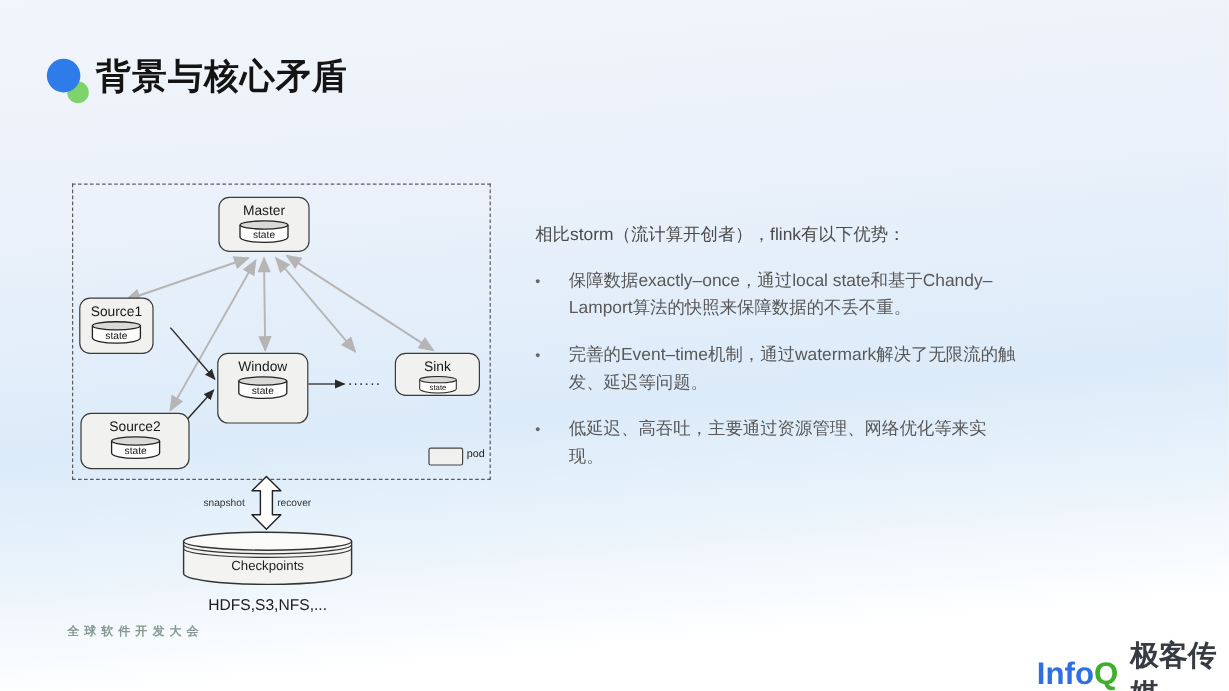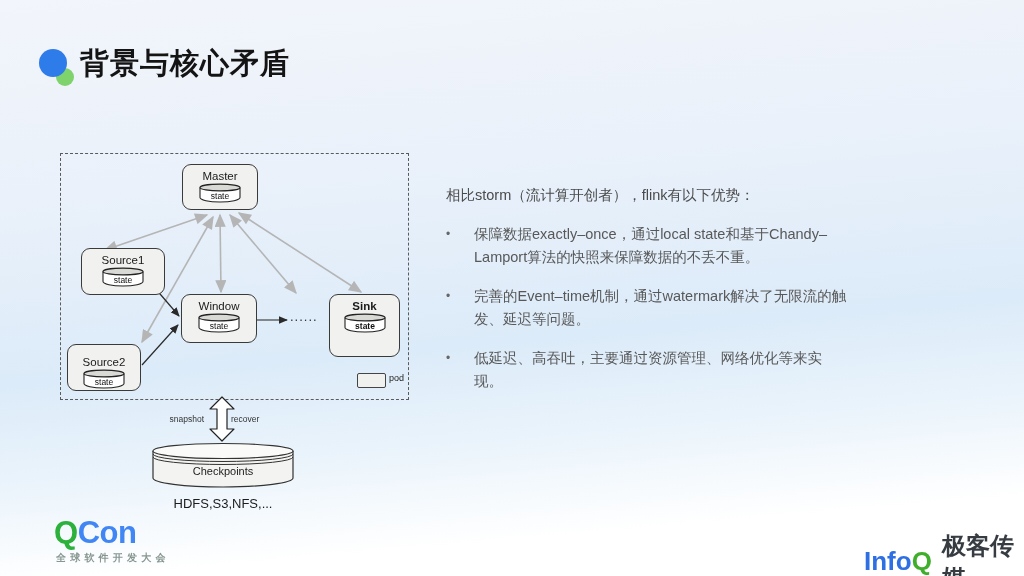--- a/index.html
+++ b/index.html
@@ -89,48 +89,48 @@
 
     <div class="node" style="left:121px;top:10px;width:76px;height:46px;">
       <div class="node-label">Master</div>
       <svg width="44" height="21" viewBox="0 0 44 21">
         <path d="M2 4.5 v10 a20 4.5 0 0 0 40 0 v-10" fill="#ffffff" stroke="#222" stroke-width="1.1"></path>
         <ellipse cx="22" cy="4.5" rx="20" ry="3.4" fill="#d9d9d6" stroke="#222" stroke-width="1.1"></ellipse>
         <text x="22" y="15.5" font-size="8.5" text-anchor="middle" fill="#111">state</text>
       </svg>
     </div>
 
-    <div class="node" style="left:20px;top:94px;width:84px;height:47px;">
+    <div class="node" style="left:5px;top:94px;width:62px;height:47px;">
       <div class="node-label">Source1</div>
       <svg width="44" height="21" viewBox="0 0 44 21">
         <path d="M2 4.5 v10 a20 4.5 0 0 0 40 0 v-10" fill="#ffffff" stroke="#222" stroke-width="1.1"></path>
         <ellipse cx="22" cy="4.5" rx="20" ry="3.4" fill="#d9d9d6" stroke="#222" stroke-width="1.1"></ellipse>
         <text x="22" y="15.5" font-size="8.5" text-anchor="middle" fill="#111">state</text>
       </svg>
     </div>
 
-    <div class="node" style="left:6px;top:190px;width:74px;height:47px;justify-content:flex-end;">
+    <div class="node" style="left:6px;top:190px;width:91px;height:47px;">
       <div class="node-label">Source2</div>
       <svg width="44" height="21" viewBox="0 0 44 21">
         <path d="M2 4.5 v10 a20 4.5 0 0 0 40 0 v-10" fill="#ffffff" stroke="#222" stroke-width="1.1"></path>
         <ellipse cx="22" cy="4.5" rx="20" ry="3.4" fill="#d9d9d6" stroke="#222" stroke-width="1.1"></ellipse>
         <text x="22" y="15.5" font-size="8.5" text-anchor="middle" fill="#111">state</text>
       </svg>
     </div>
 
-    <div class="node" style="left:120px;top:140px;width:76px;height:49px;">
+    <div class="node" style="left:120px;top:140px;width:76px;height:59px;">
       <div class="node-label">Window</div>
       <svg width="44" height="21" viewBox="0 0 44 21">
         <path d="M2 4.5 v10 a20 4.5 0 0 0 40 0 v-10" fill="#ffffff" stroke="#222" stroke-width="1.1"></path>
         <ellipse cx="22" cy="4.5" rx="20" ry="3.4" fill="#d9d9d6" stroke="#222" stroke-width="1.1"></ellipse>
         <text x="22" y="15.5" font-size="8.5" text-anchor="middle" fill="#111">state</text>
       </svg>
     </div>
 
-    <div class="node" style="left:268px;top:140px;width:71px;height:63px;font-weight:bold;">
+    <div class="node" style="left:268px;top:140px;width:71px;height:36px;">
       <div class="node-label">Sink</div>
       <svg width="44" height="21" viewBox="0 0 44 21">
         <path d="M2 4.5 v10 a20 4.5 0 0 0 40 0 v-10" fill="#ffffff" stroke="#222" stroke-width="1.1"></path>
         <ellipse cx="22" cy="4.5" rx="20" ry="3.4" fill="#d9d9d6" stroke="#222" stroke-width="1.1"></ellipse>
         <text x="22" y="15.5" font-size="8.5" text-anchor="middle" fill="#111">state</text>
       </svg>
     </div>
 
     <div class="dots">......</div>
     <div class="pod-box"></div>
@@ -164,21 +164,20 @@
         <span>完善的Event–time机制，通过watermark解决了无限流的触发、延迟等问题。</span>
       </div>
       <div class="bullet">
         <span class="bullet-dot">•</span>
         <span>低延迟、高吞吐，主要通过资源管理、网络优化等来实现。</span>
       </div>
     </div>
   </div>
 
   <div class="qcon">
-    <div class="qcon-word"><span class="qcon-q">Q</span><span class="qcon-con">Con</span></div>
     <div class="qcon-tagline">全球软件开发大会</div>
   </div>
 
   <div class="infoq">
     <span class="infoq-word infoq-info">Info</span>
     <span class="infoq-word infoq-q">Q</span>
     <span class="infoq-brand">极客传媒</span>
   </div>
 
 </div>

